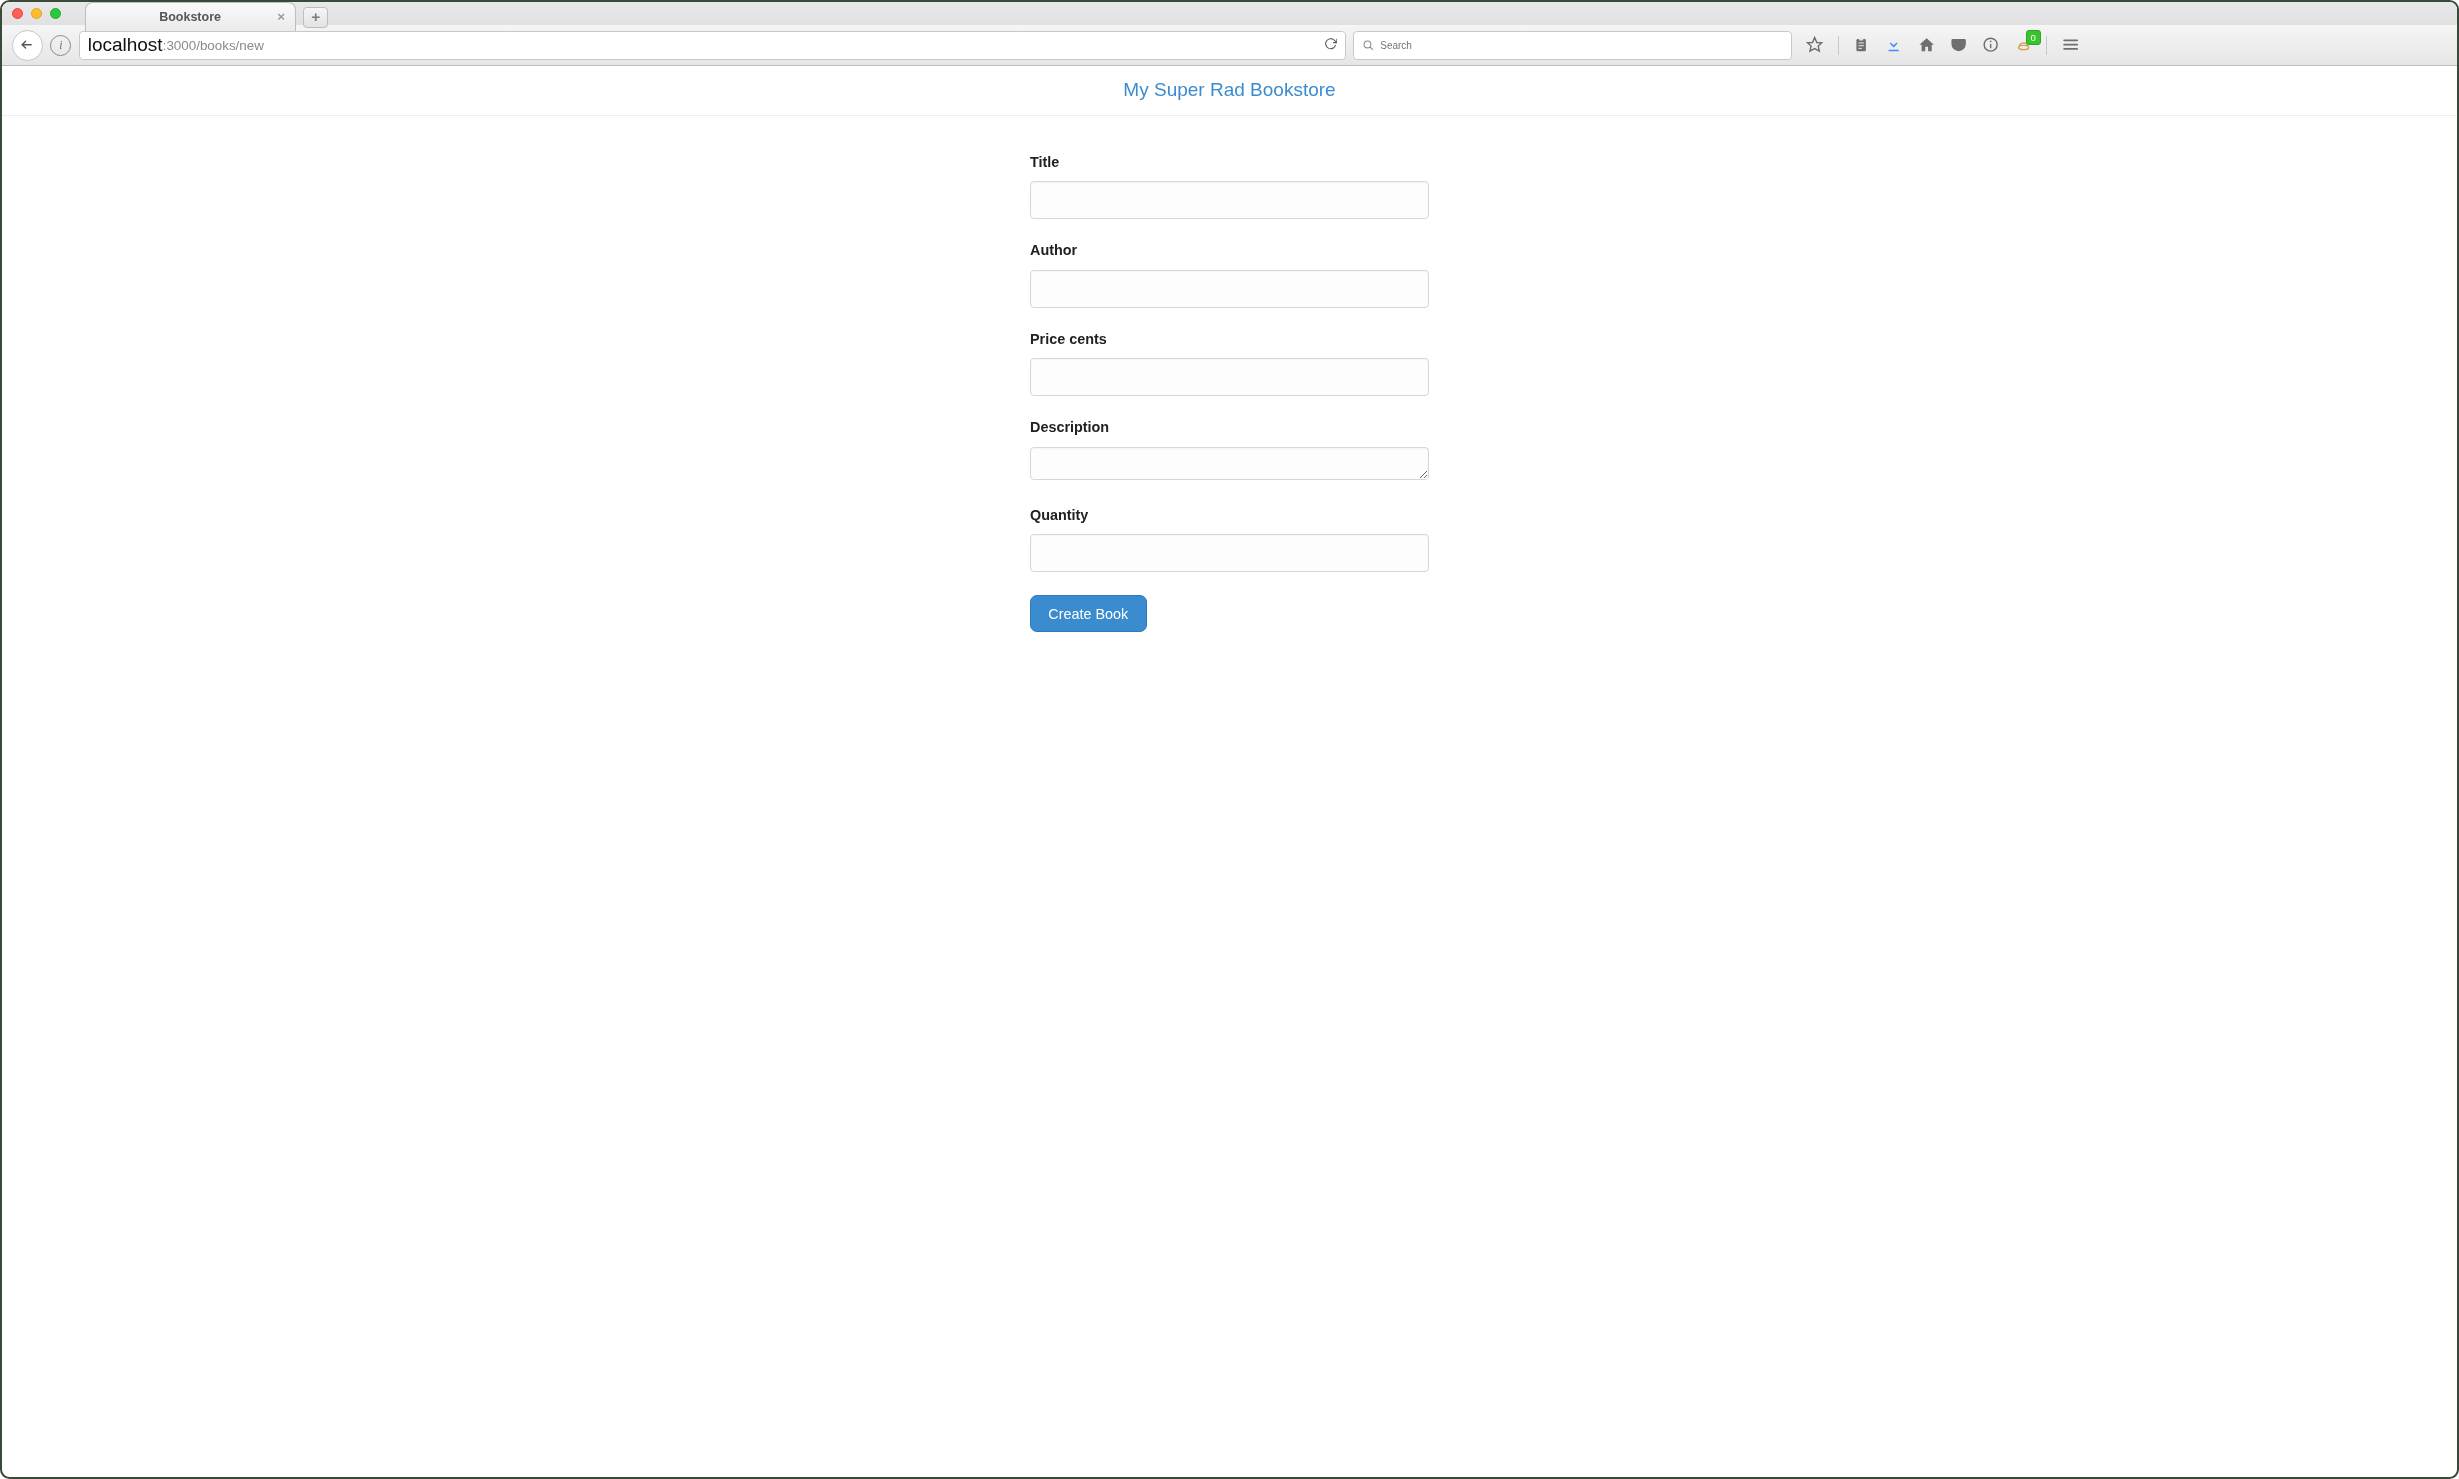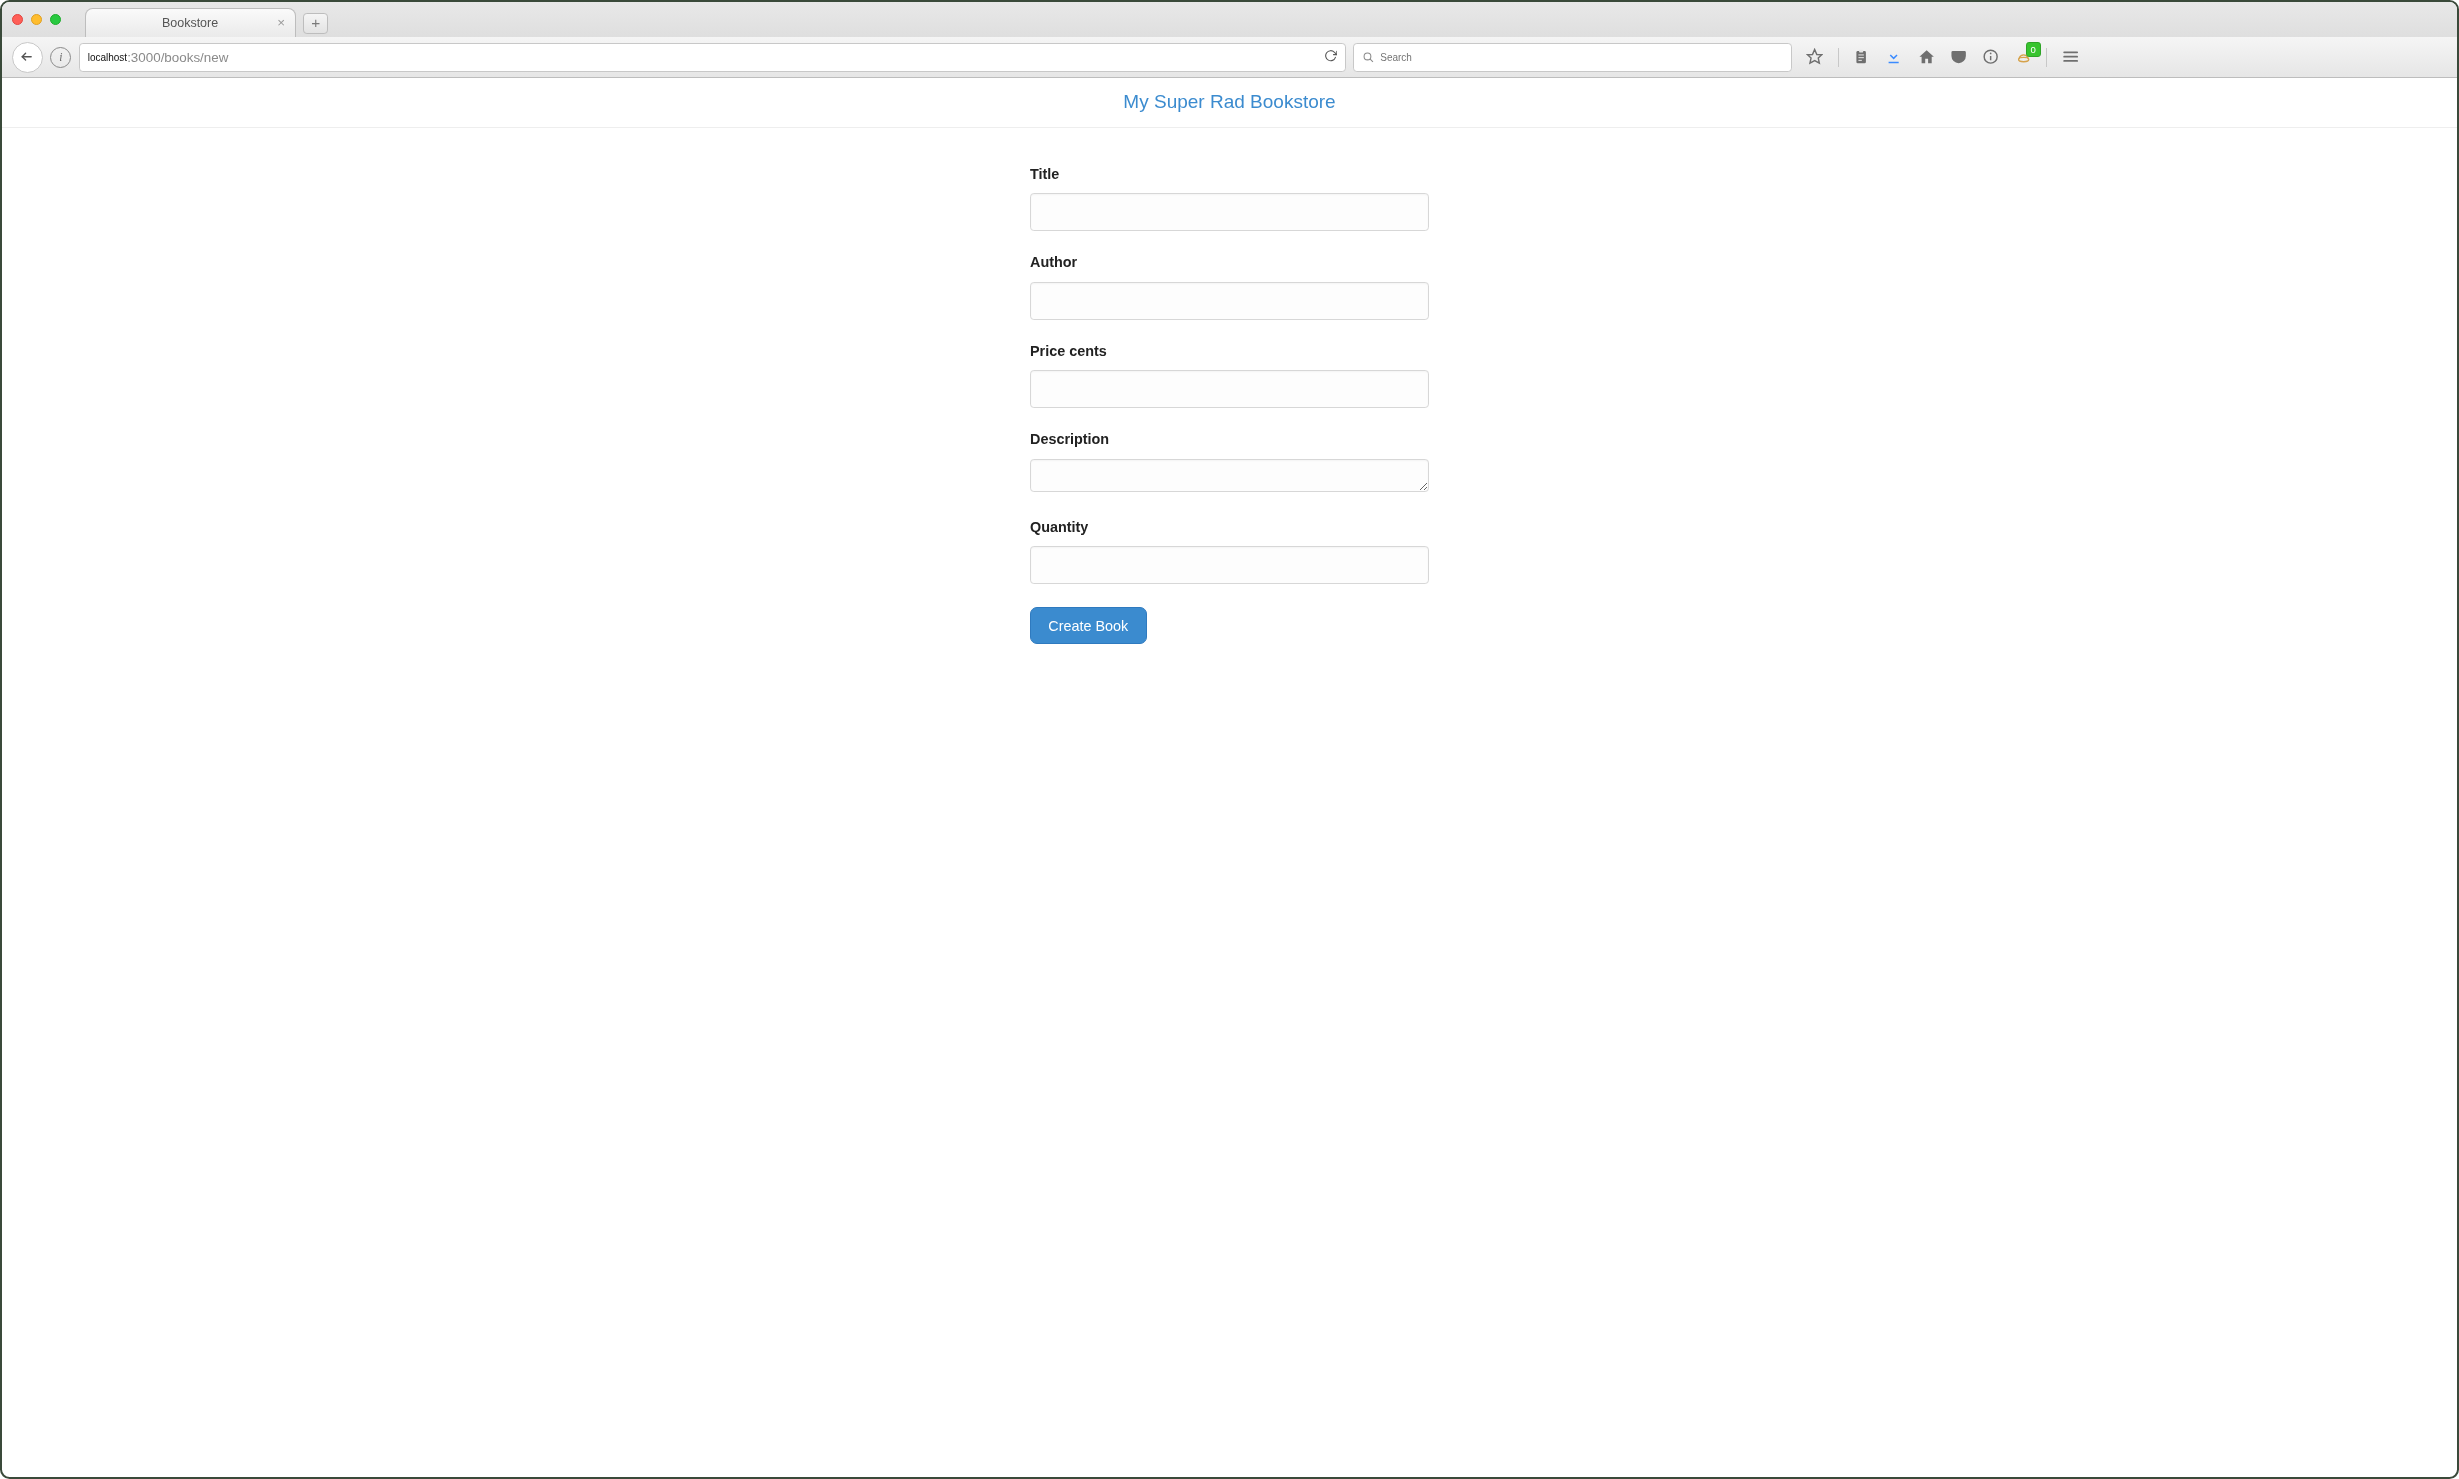--- a/index.html
+++ b/index.html
@@ -1,21 +1,21 @@
 <!DOCTYPE html>
 <html><head>
 <meta charset="utf-8">
 <style>
   * { box-sizing: border-box; margin: 0; padding: 0; }
   html, body { width: 100%; height: 100%; font-family: -apple-system, "Helvetica Neue", Arial, sans-serif; }
   body { background: #fff; border: 2.9px solid #3a4a3a; border-radius: 9.6px; overflow: hidden; }
 
   
   .browser-chrome { background: linear-gradient(#e8e8e8, #d4d4d4); border-bottom: 1px solid #bdbdbd; }
-  .tab-strip { display: flex; align-items: center; height: 35px; padding-left: 9.6px; gap: 7.7px; }
+  .tab-strip { display: flex; align-items: center; height: 23px; padding-left: 9.6px; gap: 7.7px; font-weight: bold; }
   .traffic-lights { display: flex; gap: 7.7px; margin-right: 15.4px; align-items: center; }
   .tl { width: 11.5px; height: 11.5px; border-radius: 50%; }
   .tl.red    { background: #ff5f57; border: 1px solid #e24640; }
   .tl.yellow { background: #ffbd2e; border: 1px solid #dfa023; }
   .tl.green  { background: #28c940; border: 1px solid #1dad2c; }
 
   .tab { position: relative; display: flex; align-items: center; justify-content: center;
          background: linear-gradient(#fafafa, #eaeaea);
          border: 1px solid #bdbdbd; border-bottom: none;
          border-radius: 7.7px 7.7px 0 0; height: 29px; width: 211px;
@@ -29,21 +29,21 @@
              background: linear-gradient(#f5f5f5, #e6e6e6); }
   .back-btn { width: 31px; height: 31px; border-radius: 50%; background: #fff;
               border: 1px solid #c8c8c8; display:flex; align-items:center; justify-content:center;
               cursor:pointer; color:#555; }
   .info-btn { width: 21px; height: 21px; border:1.4px solid #8a8a8a; border-radius:50%;
               display:flex; align-items:center; justify-content:center; font-size:11.5px;
               color:#6a6a6a; font-style: italic; font-family: Georgia, serif; cursor:pointer; }
 
   .url-bar { flex: 0 0 52%; height: 29px; background:#fff; border:1px solid #c8c8c8;
              border-radius:3.8px; display:flex; align-items:center; padding:0 7.7px; }
-  .url-bar .host { color:#111; font-size:10px; }
+  .url-bar .host { color:#111; font-size:19px; }
   .url-bar .port-path { color:#8a8a8a; font-size:13.4px; }
   .url-bar .reload { margin-left:auto; color:#5a5a5a; font-size:14.4px; cursor:pointer; }
 
   .search-bar { flex: 0 0 18%; height: 29px; background:#fff; border:1px solid #c8c8c8;
                 border-radius:3.8px; display:flex; align-items:center; padding:0 7.7px; color:#8a8a8a; }
   .search-bar input { border:none; outline:none; font-size:10px; width:100%; color:#333; background:transparent; }
   .mag { margin-right:5.8px; display:inline-flex; }
 
   .toolbar-icons { display:flex; align-items:center; gap:13.4px; color:#6f6f6f; margin-left:5.8px; }
   .toolbar-icons .icon { cursor:pointer; display:inline-flex; align-items:center; justify-content:center; width:19px; height:19px; }

